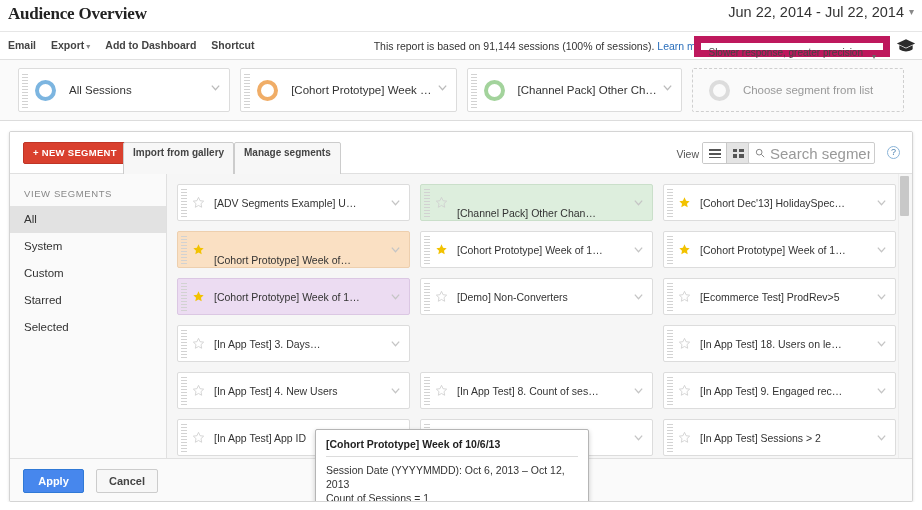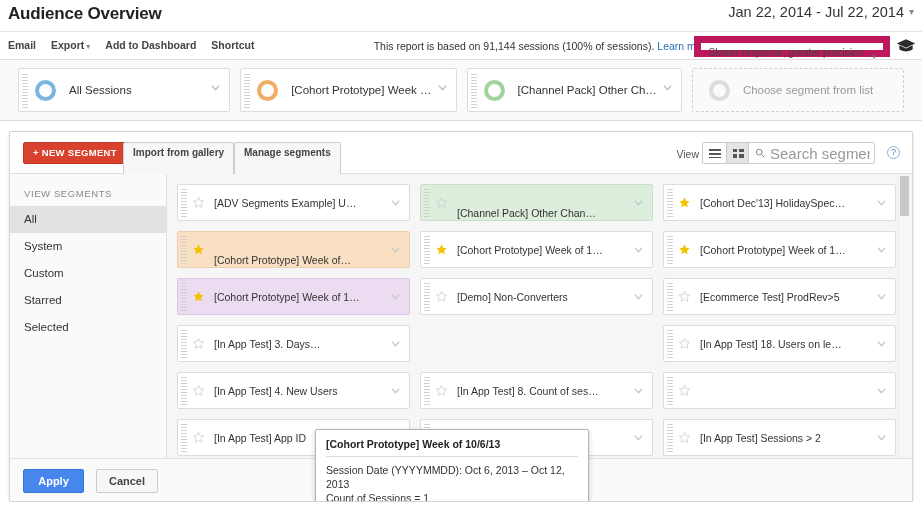--- a/index.html
+++ b/index.html
@@ -15,20 +15,21 @@
 
   
   .titlebar {
     position: absolute; left: 0; top: 0; width: 922px; height: 31px;
     background: #fff;
   }
   .page-title {
     position: absolute; left: 8px; top: 4px;
     font-size: 17px; font-weight: bold; color: #222;
     letter-spacing: -0.2px;
+    font-family: Liberation Serif, serif;
   }
   .daterange {
     position: absolute; right: 8px; top: 4px;
     font-size: 14.5px; color: #333; white-space: nowrap;
   }
   .daterange .caret { color: #888; font-size: 10px; margin-left: 5px; position: relative; top: -2px; }
 
   
   .actionbar {
     position: absolute; left: 0; top: 31px; width: 922px; height: 29px;
@@ -246,21 +247,21 @@
   }
 </style>
 </head>
 <body>
 
 <div class="page">
 
   <div class="titlebar">
     <div class="page-title">Audience Overview</div>
     <div class="daterange">
-      <span>Jan 22, 2014 - Jul 22, 2014</span><span class="caret">▾</span>
+      <span>Jun 22, 2014 - Jul 22, 2014</span><span class="caret">▾</span>
     </div>
   </div>
 
   <div class="actionbar">
     <div class="links">
       <span>Email</span>
       <span><span>Export</span><span class="caret">▾</span></span>
       <span>Add to Dashboard</span>
       <span>Shortcut</span>
     </div>
@@ -486,20 +487,21 @@
             <span class="card-label">[In App Test] 8. Count of ses…</span>
             <svg class="chev" viewBox="0 0 12 12">
               <path d="M2 4 L6 8.5 L10 4" fill="none" stroke="#c5c5c5" stroke-width="1.4"></path>
             </svg>
           </div>
           <div class="card">
             <span class="grip"></span>
             <svg class="star" viewBox="0 0 24 24">
               <path d="M12 2.5l2.9 6.2 6.6.8-4.9 4.6 1.3 6.7L12 17.5 6.1 20.8l1.3-6.7L2.5 9.5l6.6-.8z" fill="none" stroke="#cfcfcf" stroke-width="1.6"></path>
             </svg>
+            <span class="card-label">[In App Test] 9. Engaged rec…</span>
             <svg class="chev" viewBox="0 0 12 12">
               <path d="M2 4 L6 8.5 L10 4" fill="none" stroke="#c5c5c5" stroke-width="1.4"></path>
             </svg>
           </div>
           <div class="card">
             <span class="grip"></span>
             <svg class="star" viewBox="0 0 24 24">
               <path d="M12 2.5l2.9 6.2 6.6.8-4.9 4.6 1.3 6.7L12 17.5 6.1 20.8l1.3-6.7L2.5 9.5l6.6-.8z" fill="none" stroke="#cfcfcf" stroke-width="1.6"></path>
             </svg>
             <span class="card-label">[In App Test] App ID</span>

